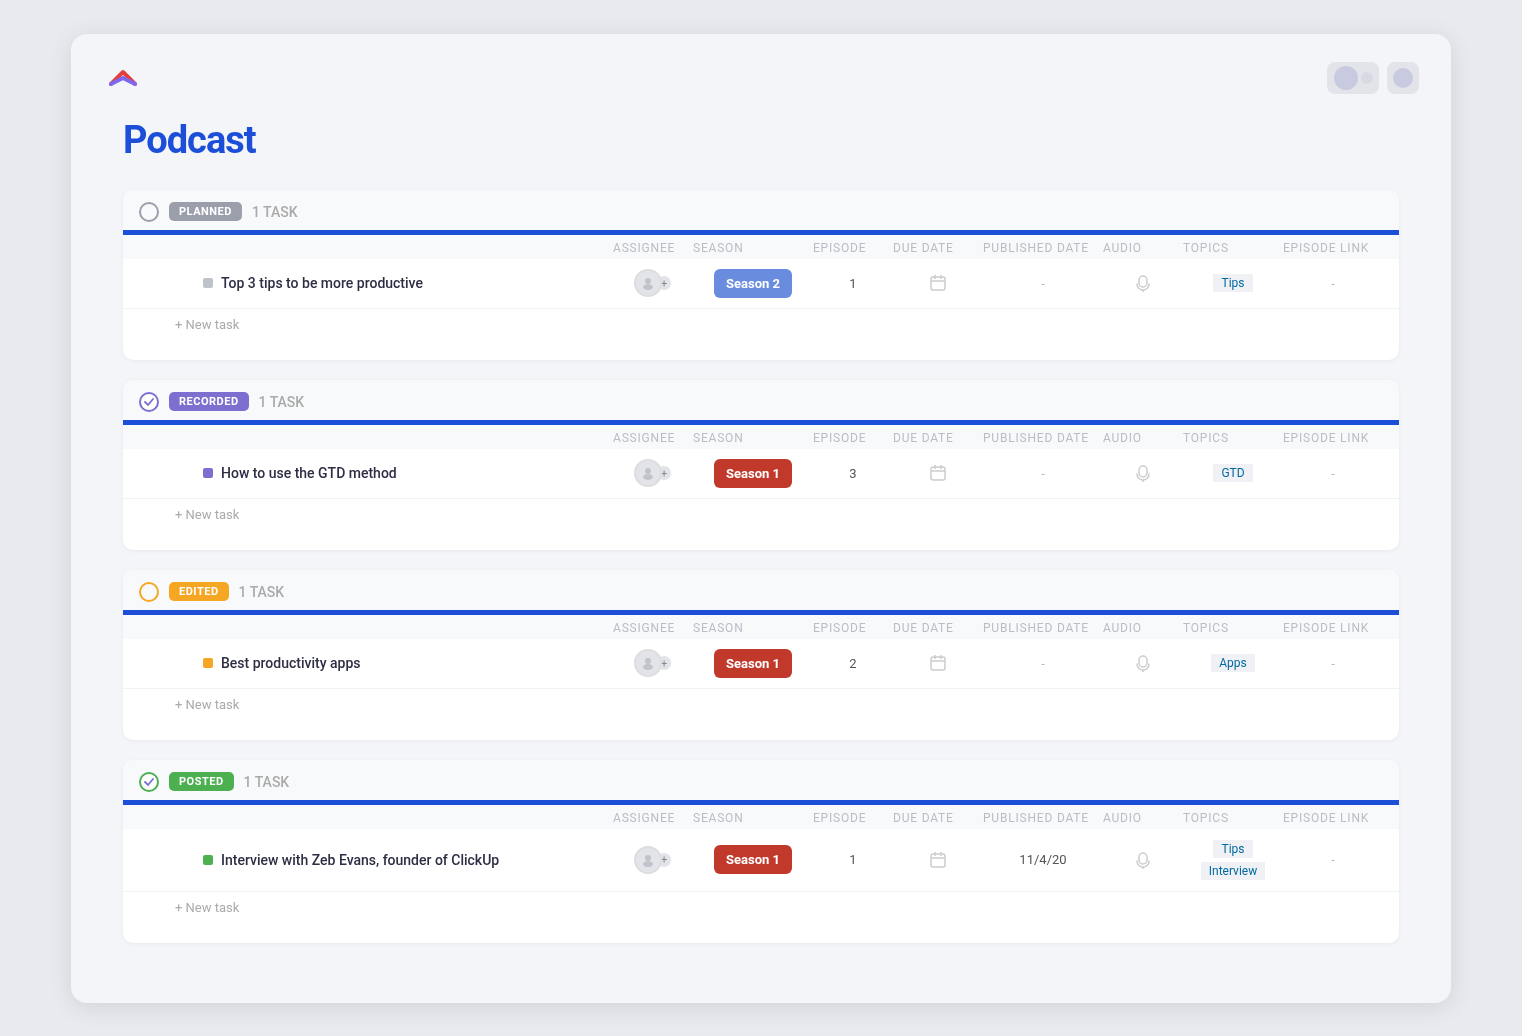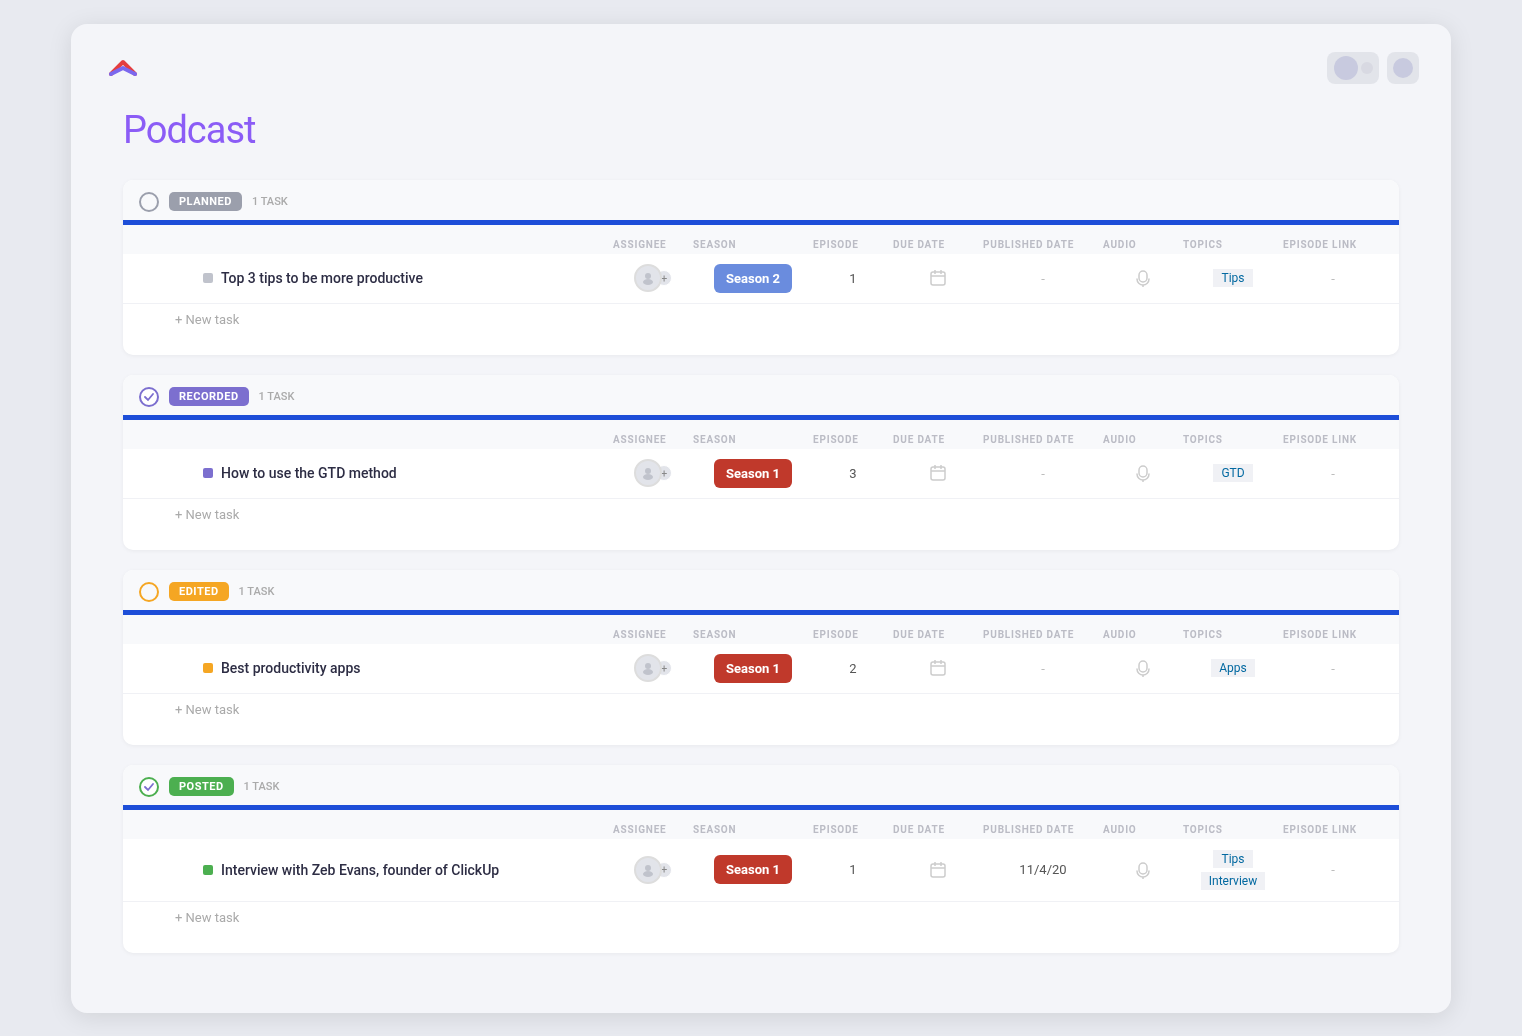--- a/index.html
+++ b/index.html
@@ -44,22 +44,22 @@
       align-items: center;
       justify-content: center;
       cursor: pointer;
     }
     
     .page-content {
       padding: 0 52px;
     }
     .page-title {
       font-size: 38px;
-      font-weight: 400;
-      color: #8b5cf6;
+      font-weight: 700;
+      color: #1d4ed8;
       margin-bottom: 28px;
       letter-spacing: -1px;
     }
     
     .section {
       margin-bottom: 20px;
       background: #fff;
       border-radius: 10px;
       overflow: hidden;
       box-shadow: 0 1px 4px rgba(0,0,0,0.05);
@@ -93,38 +93,37 @@
       font-size: 11px;
       font-weight: 700;
       letter-spacing: 0.5px;
       color: #fff;
     }
     .badge-planned { background: #9b9fac; }
     .badge-recorded { background: #7c6fcf; }
     .badge-edited { background: #f5a623; }
     .badge-posted { background: #4caf50; }
     .task-count {
-      font-size: 11px;
+      font-size: 14px;
       color: #aaa;
       font-weight: 500;
     }
     
     .col-headers {
       display: grid;
       grid-template-columns: 1fr 80px 120px 80px 90px 120px 80px 100px 100px;
       padding: 6px 16px 4px 36px;
       background: #f8f9fb;
     }
     .col-header {
-      font-size: 10px;
-      font-weight: 700;
+      font-size: 12px;
+      font-weight: 400;
       color: #bbbcc5;
       letter-spacing: 0.8px;
       text-transform: uppercase;
-      margin-top: 8px;
     }
     
     .task-row {
       display: grid;
       grid-template-columns: 1fr 80px 120px 80px 90px 120px 80px 100px 100px;
       align-items: center;
       padding: 10px 16px 10px 36px;
       border-bottom: 1px solid #f0f1f5;
     }
     .task-row:last-of-type { border-bottom: none; }

